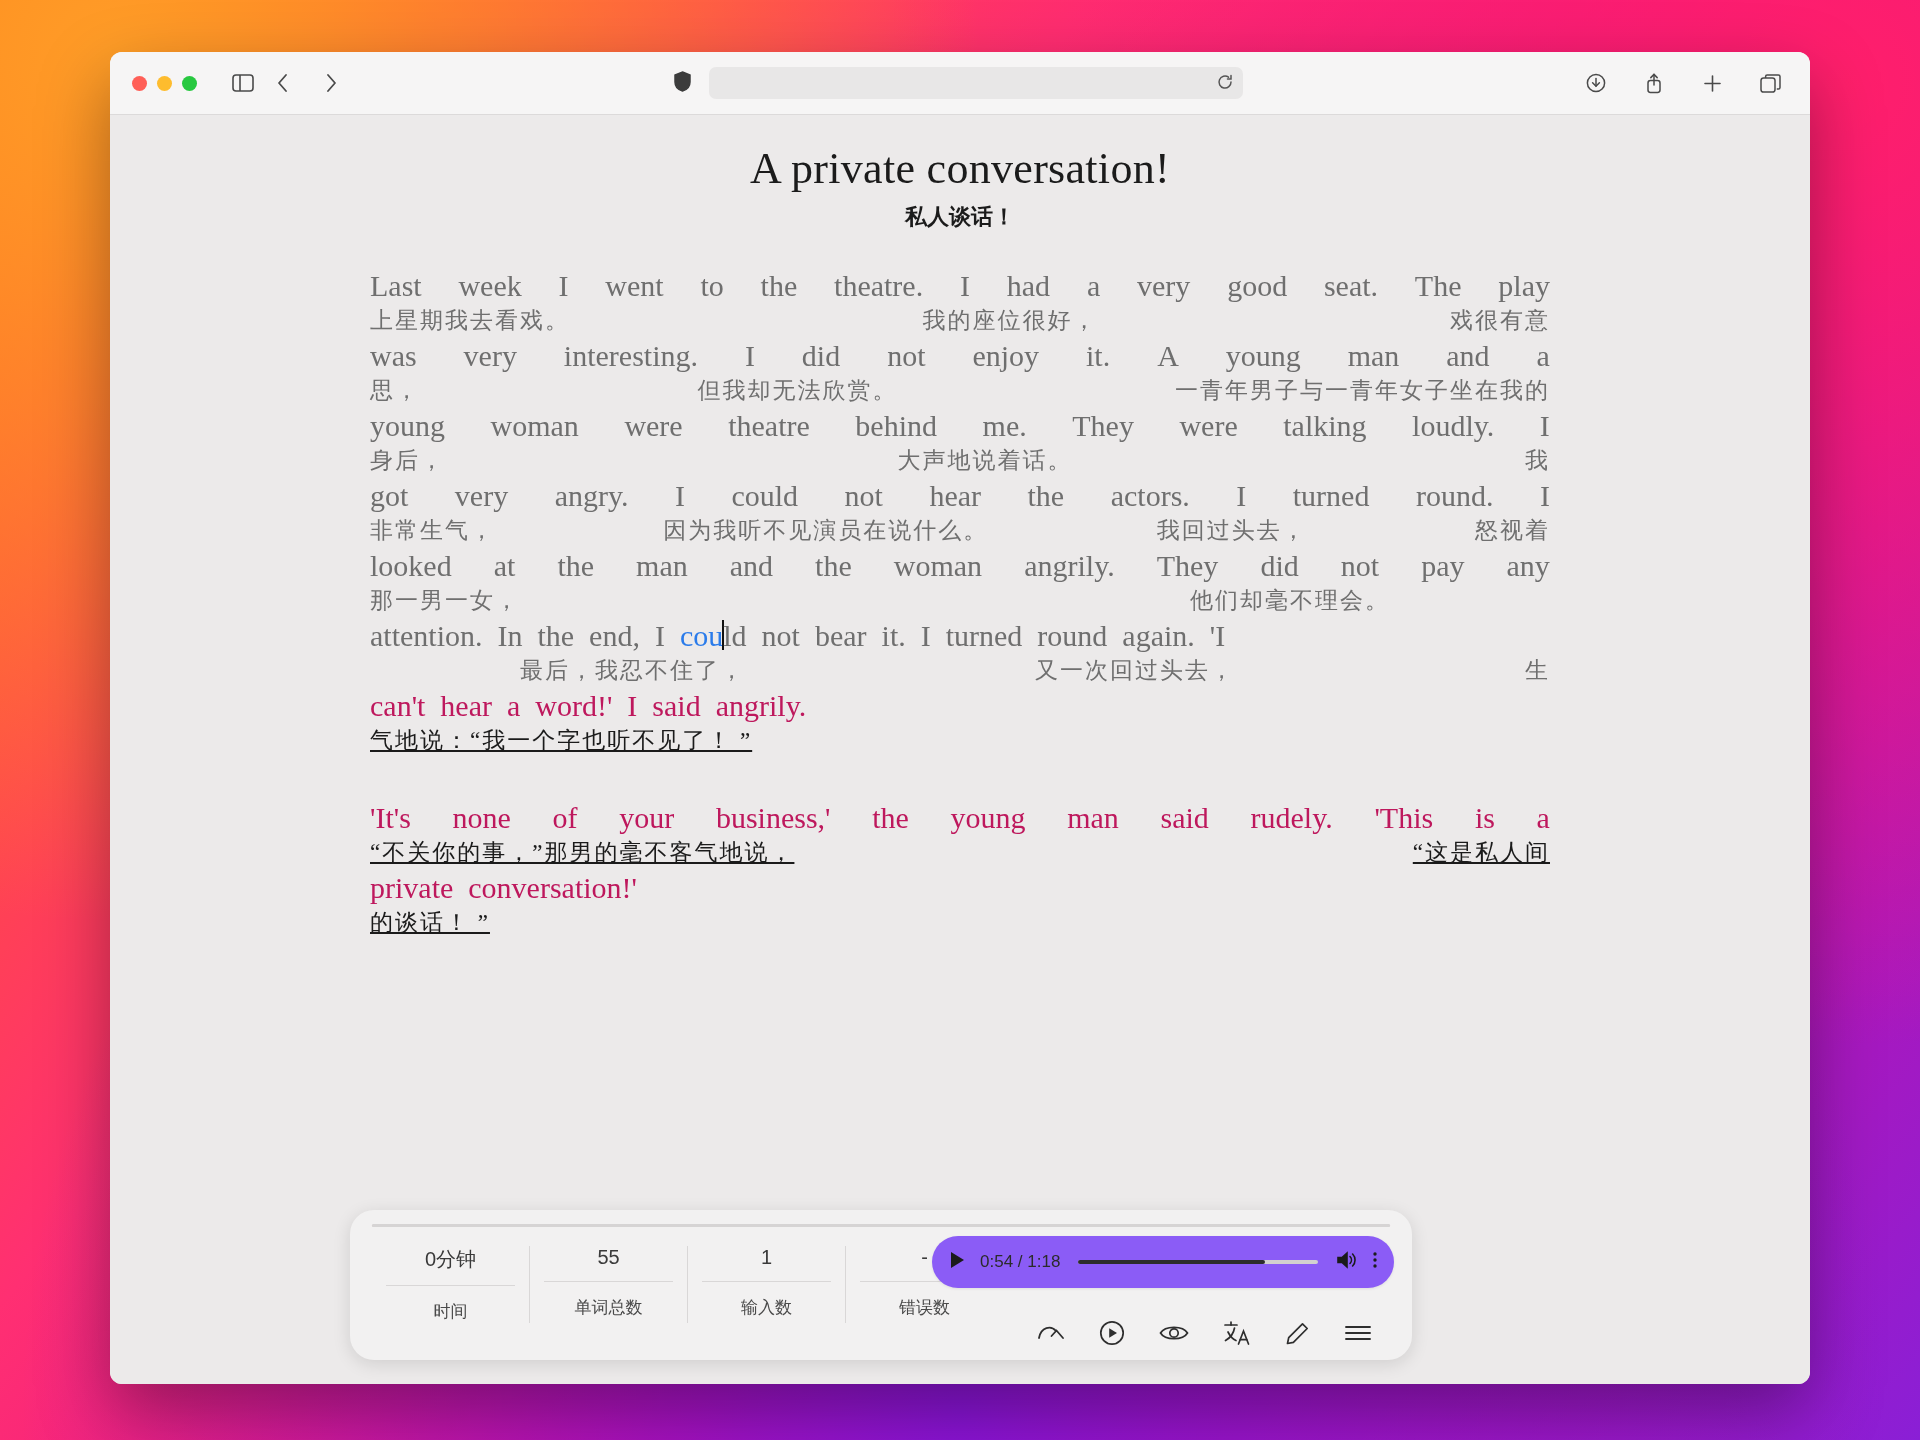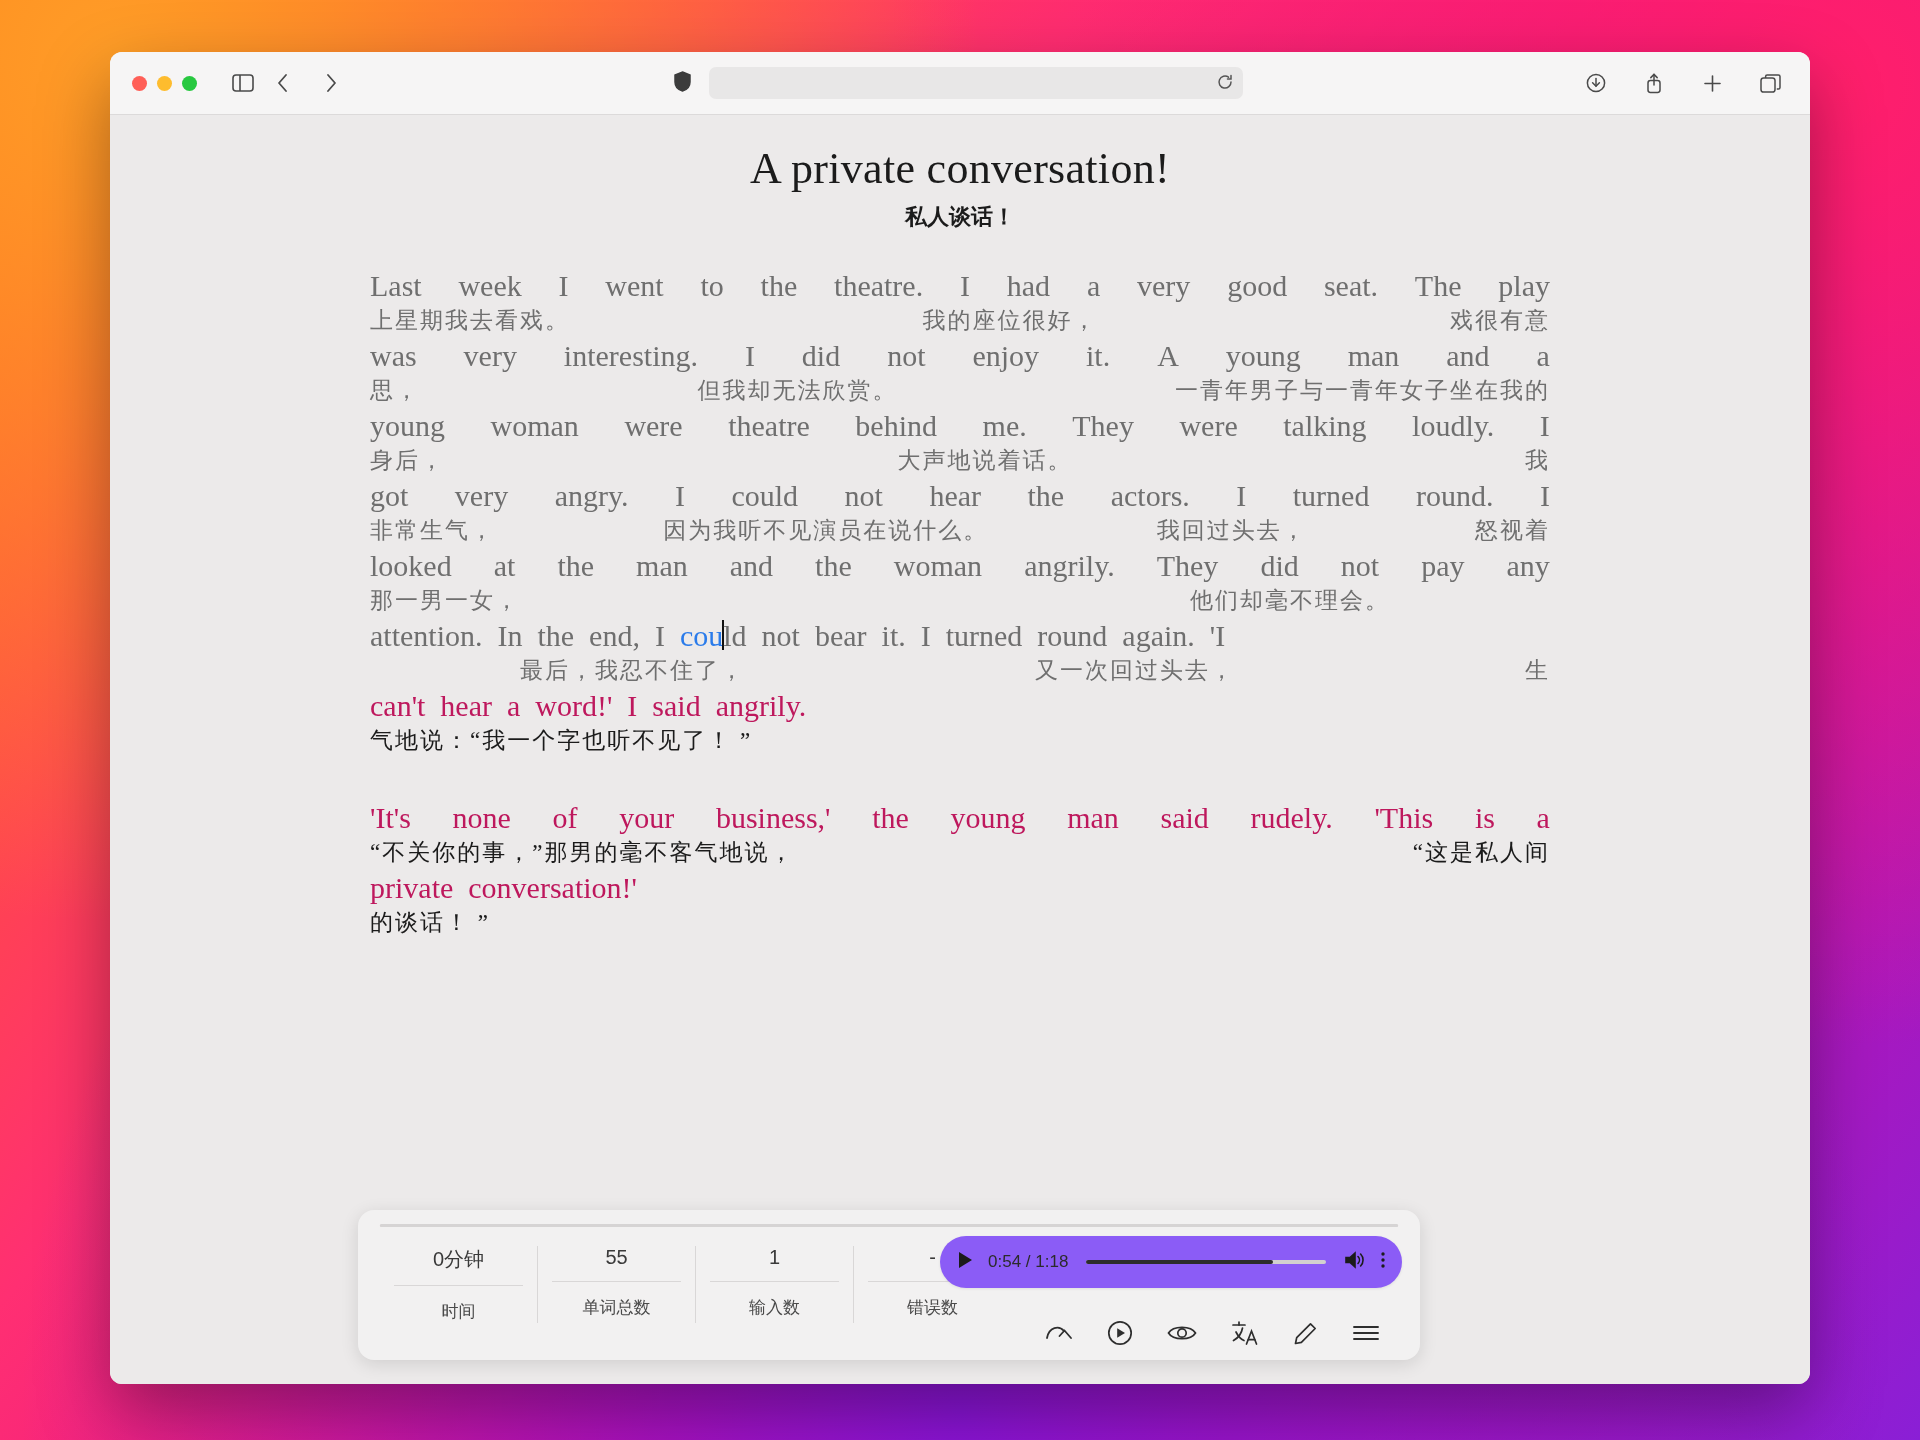--- a/index.html
+++ b/index.html
@@ -139,32 +139,32 @@
     font-family: "Liberation Serif", serif;
     font-size: 23px;
     color: #6f6f6f;
     display: flex;
     white-space: pre;
     margin-top: 3px;
     letter-spacing: 2px;
     text-align: center;
   }
   .zh.spread { justify-content: space-between; }
-  .zh.dark { color: #1b1b1b; letter-spacing: 2px; }
+  .zh.dark { color: #1b1b1b; letter-spacing: 2px; text-decoration: underline; }
   .para2 { margin-top: 42px; }
 
   
   .panel {
     position: absolute;
-    left: 248px;
+    left: 240px;
     bottom: 24px;
     width: 1062px;
     height: 150px;
     background: #f2f1f1;
-    border-radius: 16px;
+    border-radius: 24px;
     box-shadow: 0 4px 18px rgba(0,0,0,.12);
   }
   .progress {
     position: absolute;
     left: 22px; right: 22px; top: 14px;
     height: 3px;
     background: #d6d4d4;
     border-radius: 2px;
   }
   .progress .fill { height: 100%; width: 100%; background: #d6d4d4; border-radius:2px;}

